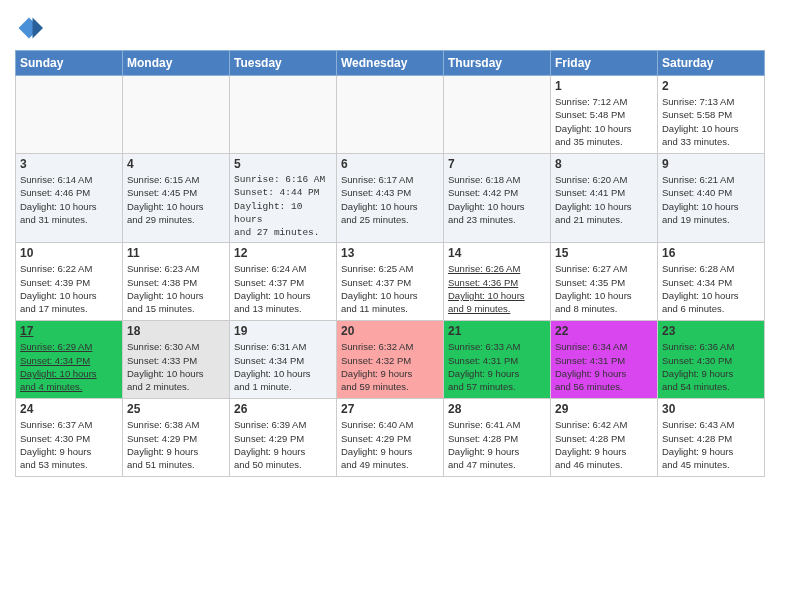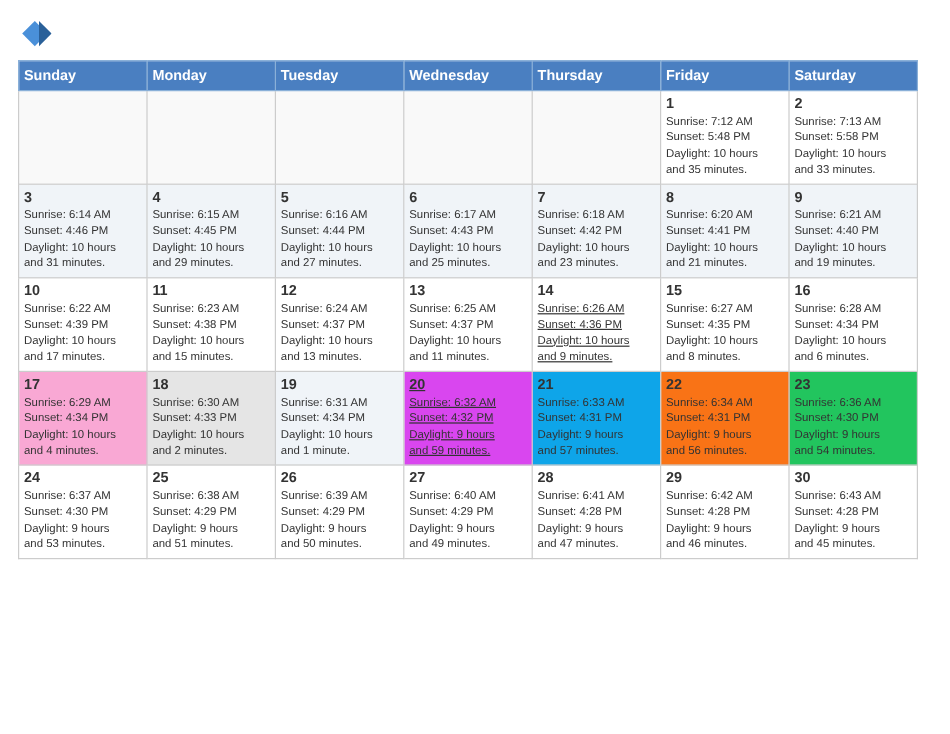--- a/index.html
+++ b/index.html
@@ -164,21 +164,21 @@
           </td>
           <td style="background: rgb(240, 244, 248);">
             <span class="day-num">4</span>
             <div class="day-info" style="white-space: pre-line;">Sunrise: 6:15 AM
 Sunset: 4:45 PM
 Daylight: 10 hours
 and 29 minutes.</div>
           </td>
           <td style="background: rgb(240, 244, 248);">
             <span class="day-num">5</span>
-            <div class="day-info" style="white-space: pre-line;">Sunrise: 6:16 AM
+            <div class="day-info" style="white-space: pre-line; font-family: Liberation Mono, monospace;">Sunrise: 6:16 AM
 Sunset: 4:44 PM
 Daylight: 10 hours
 and 27 minutes.</div>
           </td>
           <td style="background: rgb(240, 244, 248);">
             <span class="day-num">6</span>
             <div class="day-info" style="white-space: pre-line;">Sunrise: 6:17 AM
 Sunset: 4:43 PM
 Daylight: 10 hours
 and 25 minutes.</div>
@@ -250,56 +250,56 @@
           </td>
           <td>
             <span class="day-num">16</span>
             <div class="day-info" style="white-space: pre-line;">Sunrise: 6:28 AM
 Sunset: 4:34 PM
 Daylight: 10 hours
 and 6 minutes.</div>
           </td>
         </tr>
         <tr>
-          <td style="background: #f9a8d4;">
+          <td style="background: #22c55e; text-decoration: underline;">
             <span class="day-num">17</span>
             <div class="day-info" style="white-space: pre-line;">Sunrise: 6:29 AM
 Sunset: 4:34 PM
 Daylight: 10 hours
 and 4 minutes.</div>
           </td>
           <td style="background: #e5e5e5;">
             <span class="day-num">18</span>
             <div class="day-info" style="white-space: pre-line;">Sunrise: 6:30 AM
 Sunset: 4:33 PM
 Daylight: 10 hours
 and 2 minutes.</div>
           </td>
           <td style="background: rgb(240, 244, 248);">
             <span class="day-num">19</span>
             <div class="day-info" style="white-space: pre-line;">Sunrise: 6:31 AM
 Sunset: 4:34 PM
 Daylight: 10 hours
 and 1 minute.</div>
           </td>
-          <td style="background: #d946ef; text-decoration: underline;">
+          <td style="background: #fca5a5;">
             <span class="day-num">20</span>
             <div class="day-info" style="white-space: pre-line;">Sunrise: 6:32 AM
 Sunset: 4:32 PM
 Daylight: 9 hours
 and 59 minutes.</div>
           </td>
-          <td style="background: #0ea5e9;">
+          <td style="background: #22c55e;">
             <span class="day-num">21</span>
             <div class="day-info" style="white-space: pre-line;">Sunrise: 6:33 AM
 Sunset: 4:31 PM
 Daylight: 9 hours
 and 57 minutes.</div>
           </td>
-          <td style="background: #f97316;">
+          <td style="background: #d946ef;">
             <span class="day-num">22</span>
             <div class="day-info" style="white-space: pre-line;">Sunrise: 6:34 AM
 Sunset: 4:31 PM
 Daylight: 9 hours
 and 56 minutes.</div>
           </td>
           <td style="background: #22c55e;">
             <span class="day-num">23</span>
             <div class="day-info" style="white-space: pre-line;">Sunrise: 6:36 AM
 Sunset: 4:30 PM

